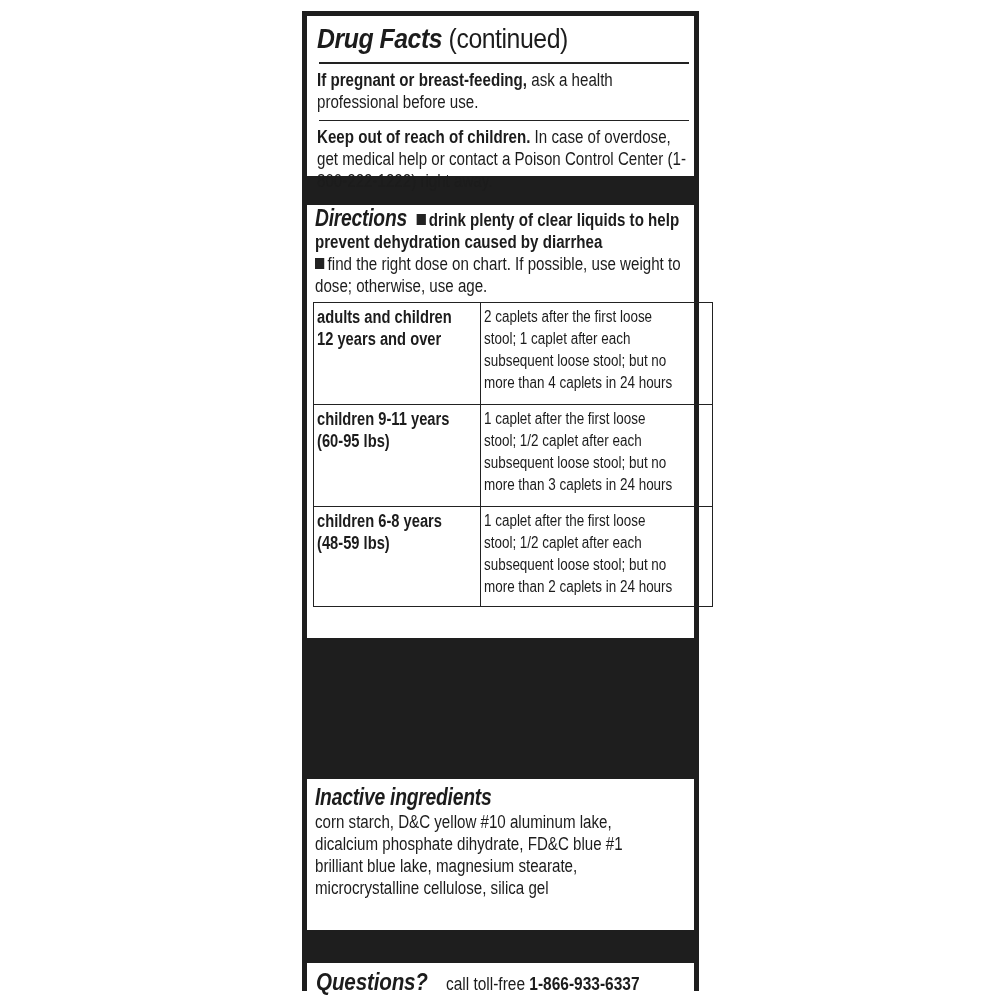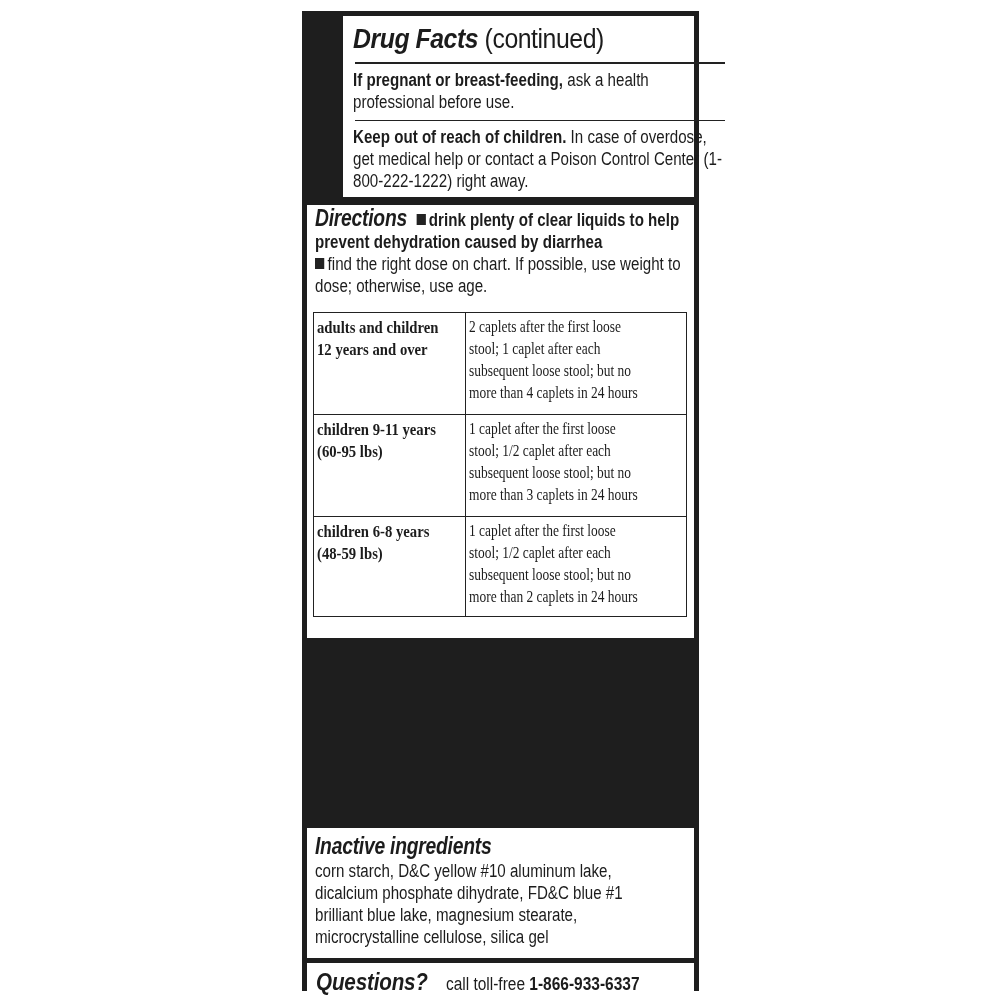--- a/index.html
+++ b/index.html
@@ -1,42 +1,42 @@
 <!DOCTYPE html>
 <html><head>
 <meta charset="utf-8">
 <style>
   html, body { margin: 0; padding: 0; background: #ffffff; }
   body { width: 1000px; height: 1000px; position: relative; overflow: hidden;
          font-family: "Liberation Sans", sans-serif; color: #1c1c1c; }
   .label { position: absolute; left: 302px; top: 11px; width: 397px; height: 980px;
            box-sizing: border-box; background: #1e1e1e; padding: 5px; }
   .section { background: #fff; position: absolute; left: 5px; right: 5px; box-sizing: border-box; }
-  .s1 { top: 5px; height: 181px; padding: 6px 10px 0 10px; margin-left: 36px; }
+  .s1 { top: 5px; height: 160px; padding: 6px 10px 0 10px; }
   .s2 { top: 194px; height: 433px; padding: 2px 10px 12px 8px; }
   .s3 { top: 738px; height: 55px; padding: 2px 10px 0 8px; }
-  .s4 { top: 817px; height: 130px; padding: 4px 10px 0 8px; }
+  .s4 { top: 768px; height: 151px; padding: 4px 10px 0 8px; }
   .s5 { top: 939px; height: 35px; padding: 4px 10px 0 9px; margin-top: 13px; }
 
   .title { font-size: 27px; line-height: 34px; letter-spacing: -0.5px; white-space: nowrap;
            transform: scaleX(0.92); transform-origin: left; }
   .title b { font-style: italic; font-weight: bold; }
   .hair { height: 1.5px; background: #222; margin: 6px 0 0 2px; width: 370px; }
   .para { font-size: 18px; line-height: 22px; transform: scaleX(0.84); transform-origin: left;
           width: 440px; margin-top: 5px; }
   .para b { font-weight: bold; }
 
   .dir-head { font-size: 18px; line-height: 22px; transform: scaleX(0.84); transform-origin: left;
               width: 450px; }
   .h-italic { font-style: italic; font-weight: bold; font-size: 23px; letter-spacing: -0.3px; }
   .sq { display: inline-block; width: 11px; height: 11px; background: #222; margin: 0 4px 0 6px;
         vertical-align: 1px; }
   .sq.first { margin-left: 0; }
 
-  table.dose { position: absolute; left: 6px; top: 107px; width: 374px; border-collapse: collapse; font-family: Liberation Serif, serif; }
+  table.dose { position: absolute; left: 6px; top: 97px; width: 374px; border-collapse: collapse; }
   table.dose td { border: 1.5px solid #222; vertical-align: top; padding: 3px 3px 0 3px;
                   font-size: 17.5px; line-height: 22px; }
   table.dose td .txt { display: block; transform: scaleX(0.84); transform-origin: left; white-space: nowrap; }
   table.dose td.age { width: 142px; font-weight: bold; }
   table.dose td.dose-cell { font-size: 16px; }
   table.dose td.small .txt { transform: scaleX(0.76); }
 
   .sub-head { font-style: italic; font-weight: bold; font-size: 23px; line-height: 28px;
               letter-spacing: -0.3px; transform: scaleX(0.84); transform-origin: left; white-space: nowrap; }
   .line { font-size: 18px; line-height: 22px; transform: scaleX(0.84); transform-origin: left;

